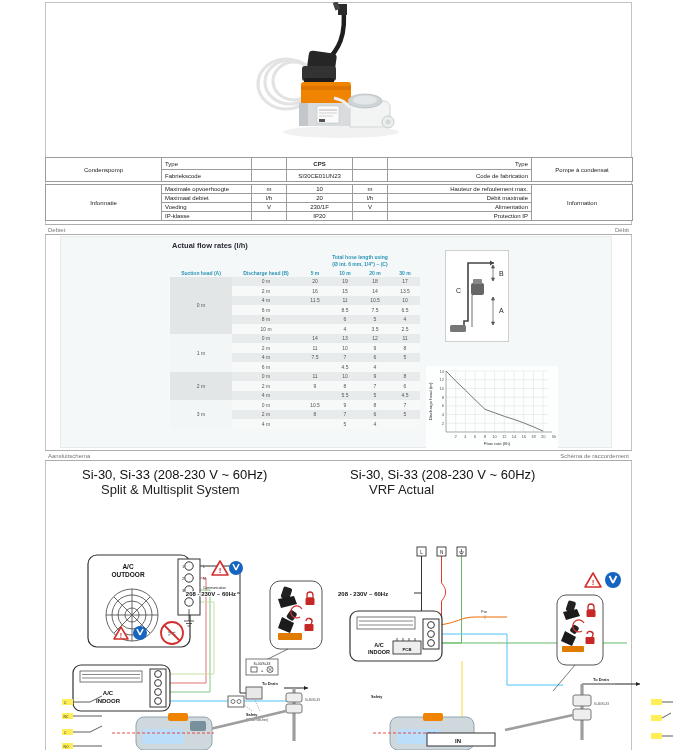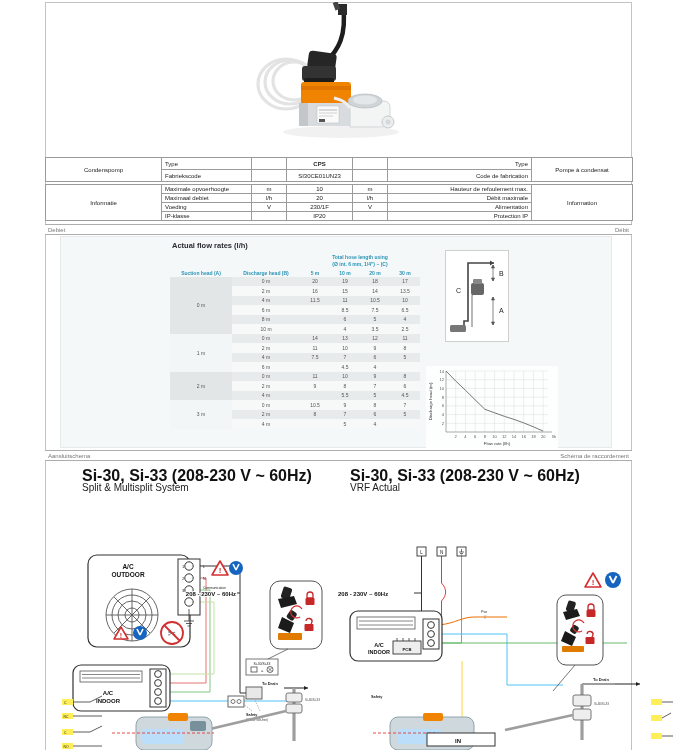--- a/index.html
+++ b/index.html
@@ -27,22 +27,22 @@
   table.flow th { color:#2a93b5; font-weight:bold; font-size:5px; padding:1px 2px; text-align:center; vertical-align:bottom; }
   table.flow th.gh div { line-height:1.35; }
   table.flow td { font-size:5px; color:#555; text-align:center; height:9.5px; padding:0 2px; }
   tr.odd  td { background:#e8ebeb; }
   tr.even td { background:#f7f9f9; }
   td.suction.sg0 { background:#e2e6e6 !important; }
   td.suction.sg1 { background:#f3f6f6 !important; }
   .pipe-box { position:absolute; left:445px; top:250px; width:64px; height:92px;
               background:#fff; border:1px solid #cfcfcf; }
   svg { display:block; font-family:"Liberation Sans", sans-serif; }
-  .h-title { position:absolute; font-size:16px; font-weight:bold; color:#111; }
-  .h-sub   { position:absolute; font-size:10px; color:#222; }
+  .h-title { position:absolute; font-size:13px; font-weight:normal; color:#111; }
+  .h-sub   { position:absolute; font-size:13px; color:#222;margin-left:19px; }
 </style>
 </head>
 <body>
 
 <div class="page">
   <div class="frame"></div>
 
   <svg class="abs" style="left:246px;top:2px;" width="186" height="154" viewBox="0 0 186 154">
     <ellipse cx="95" cy="130" rx="58" ry="6" fill="#f1f1f1"></ellipse>
     <g fill="none" stroke="#e3e3e3" stroke-width="3.2">

